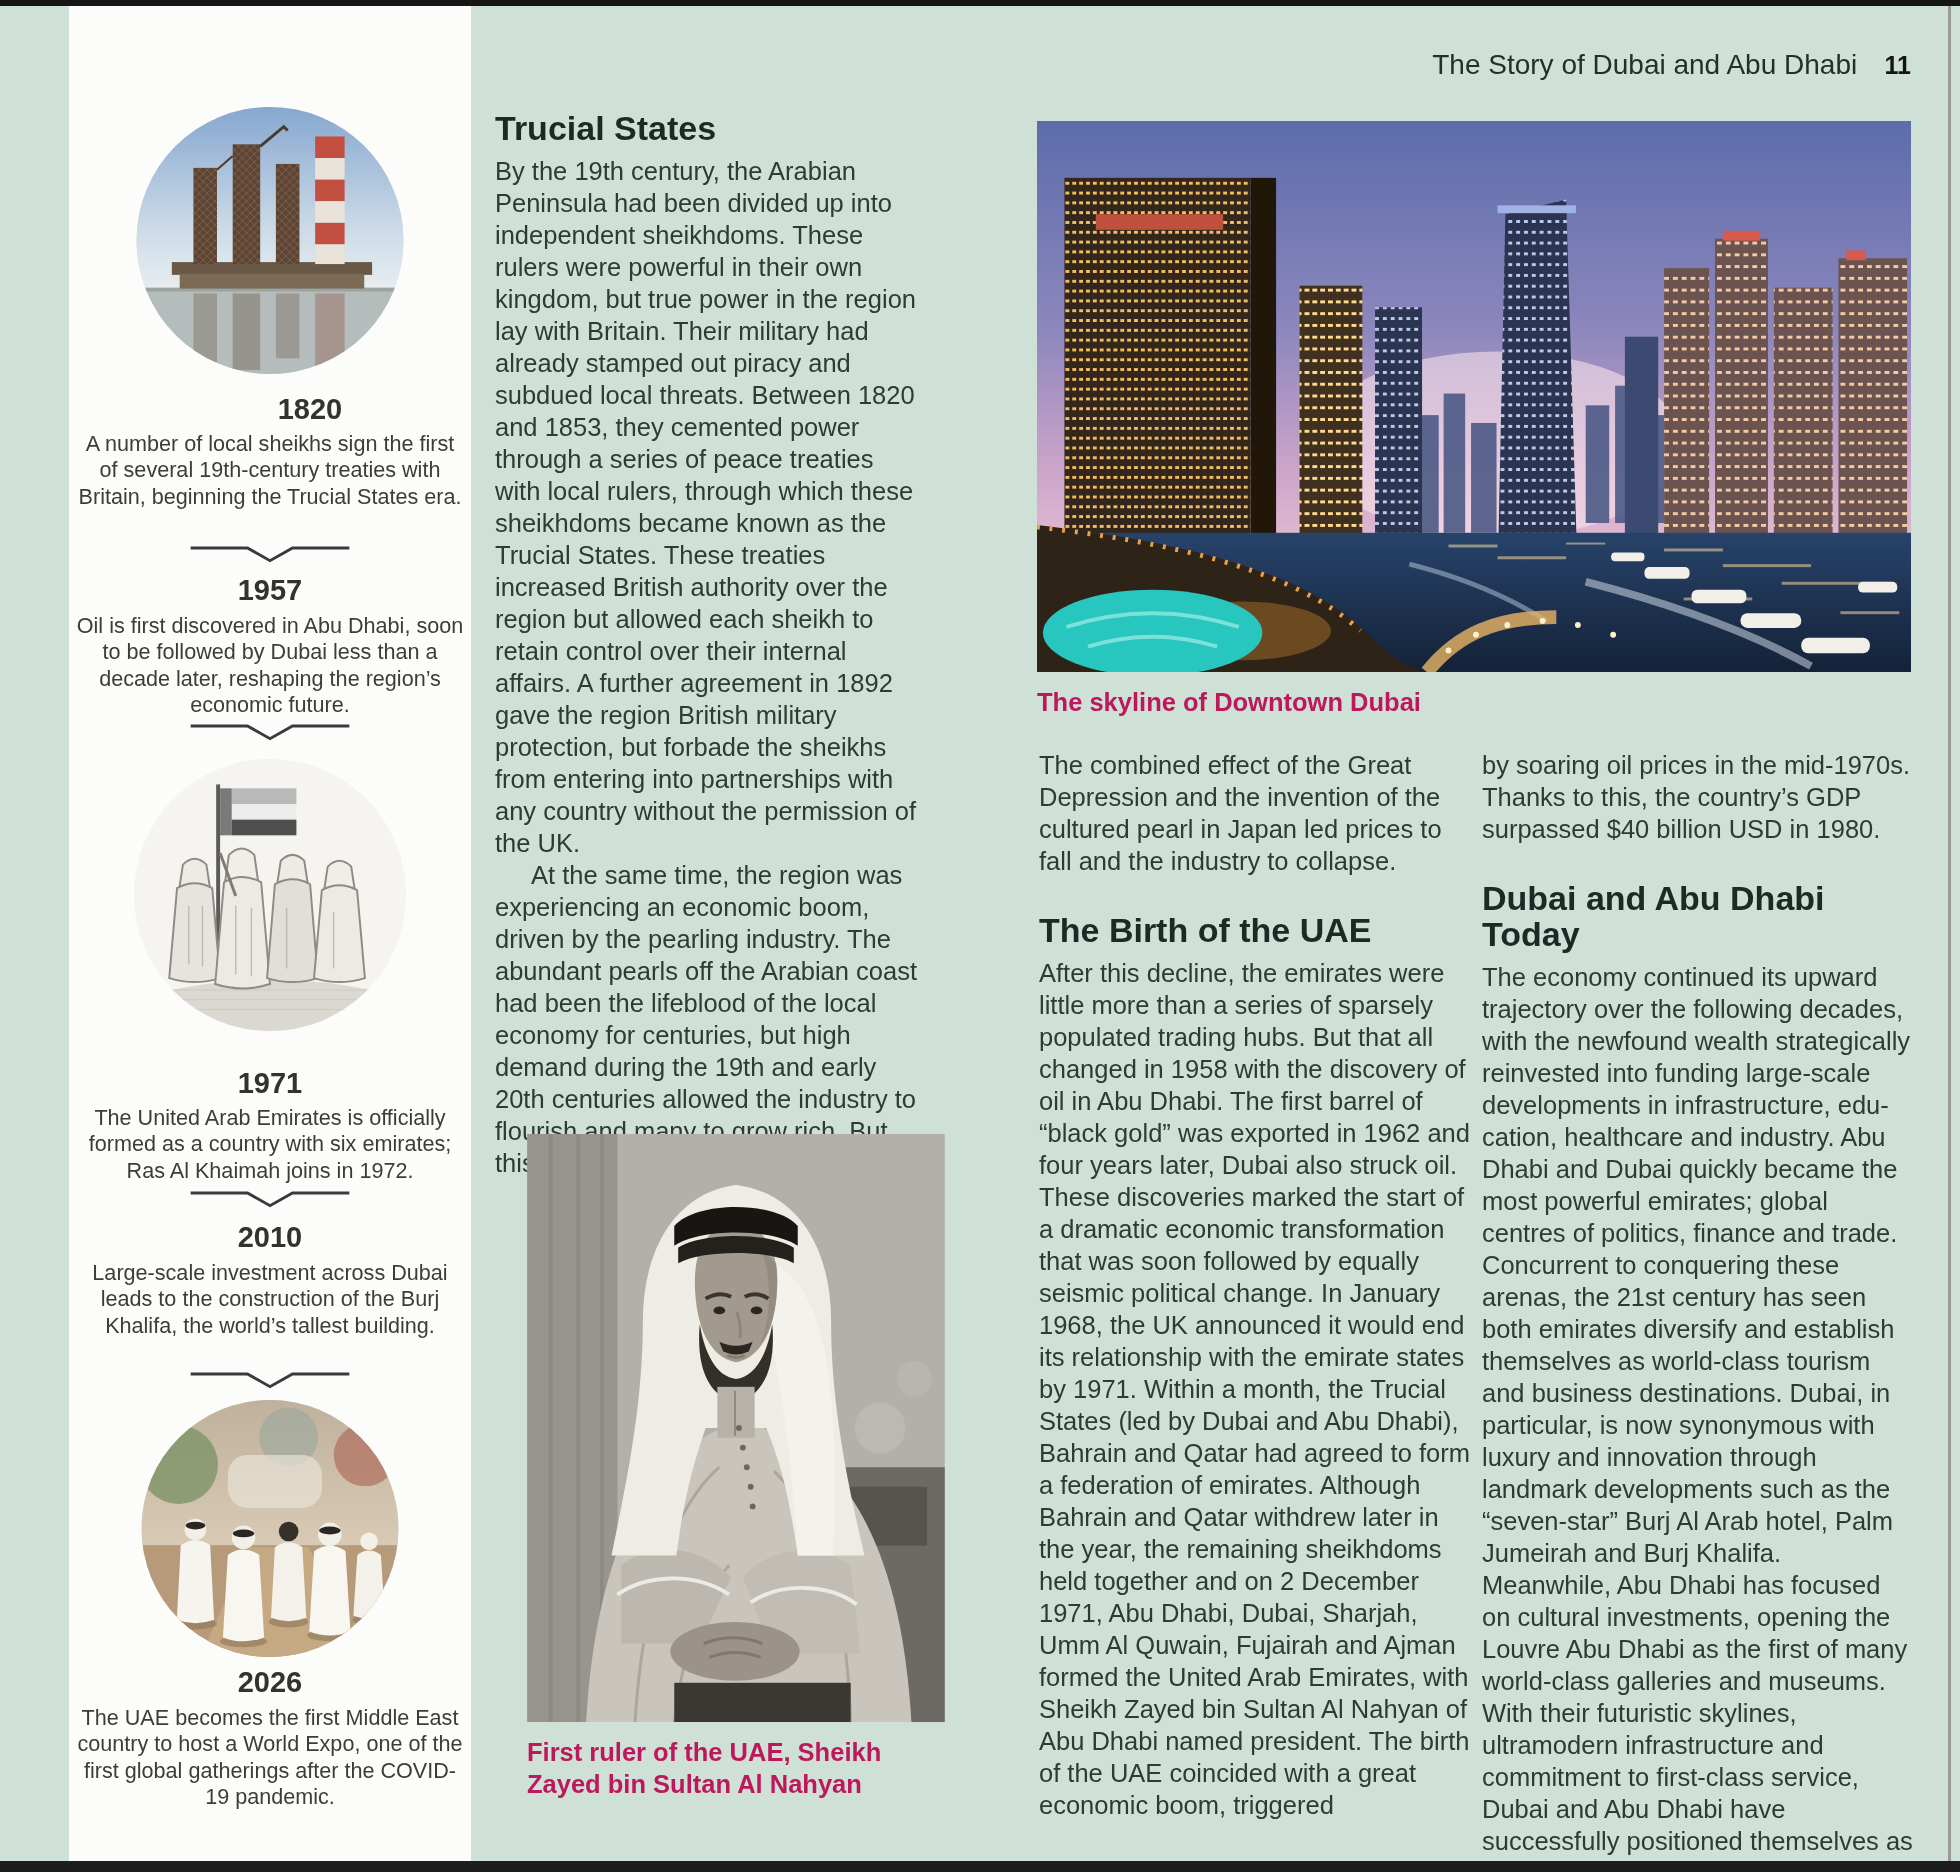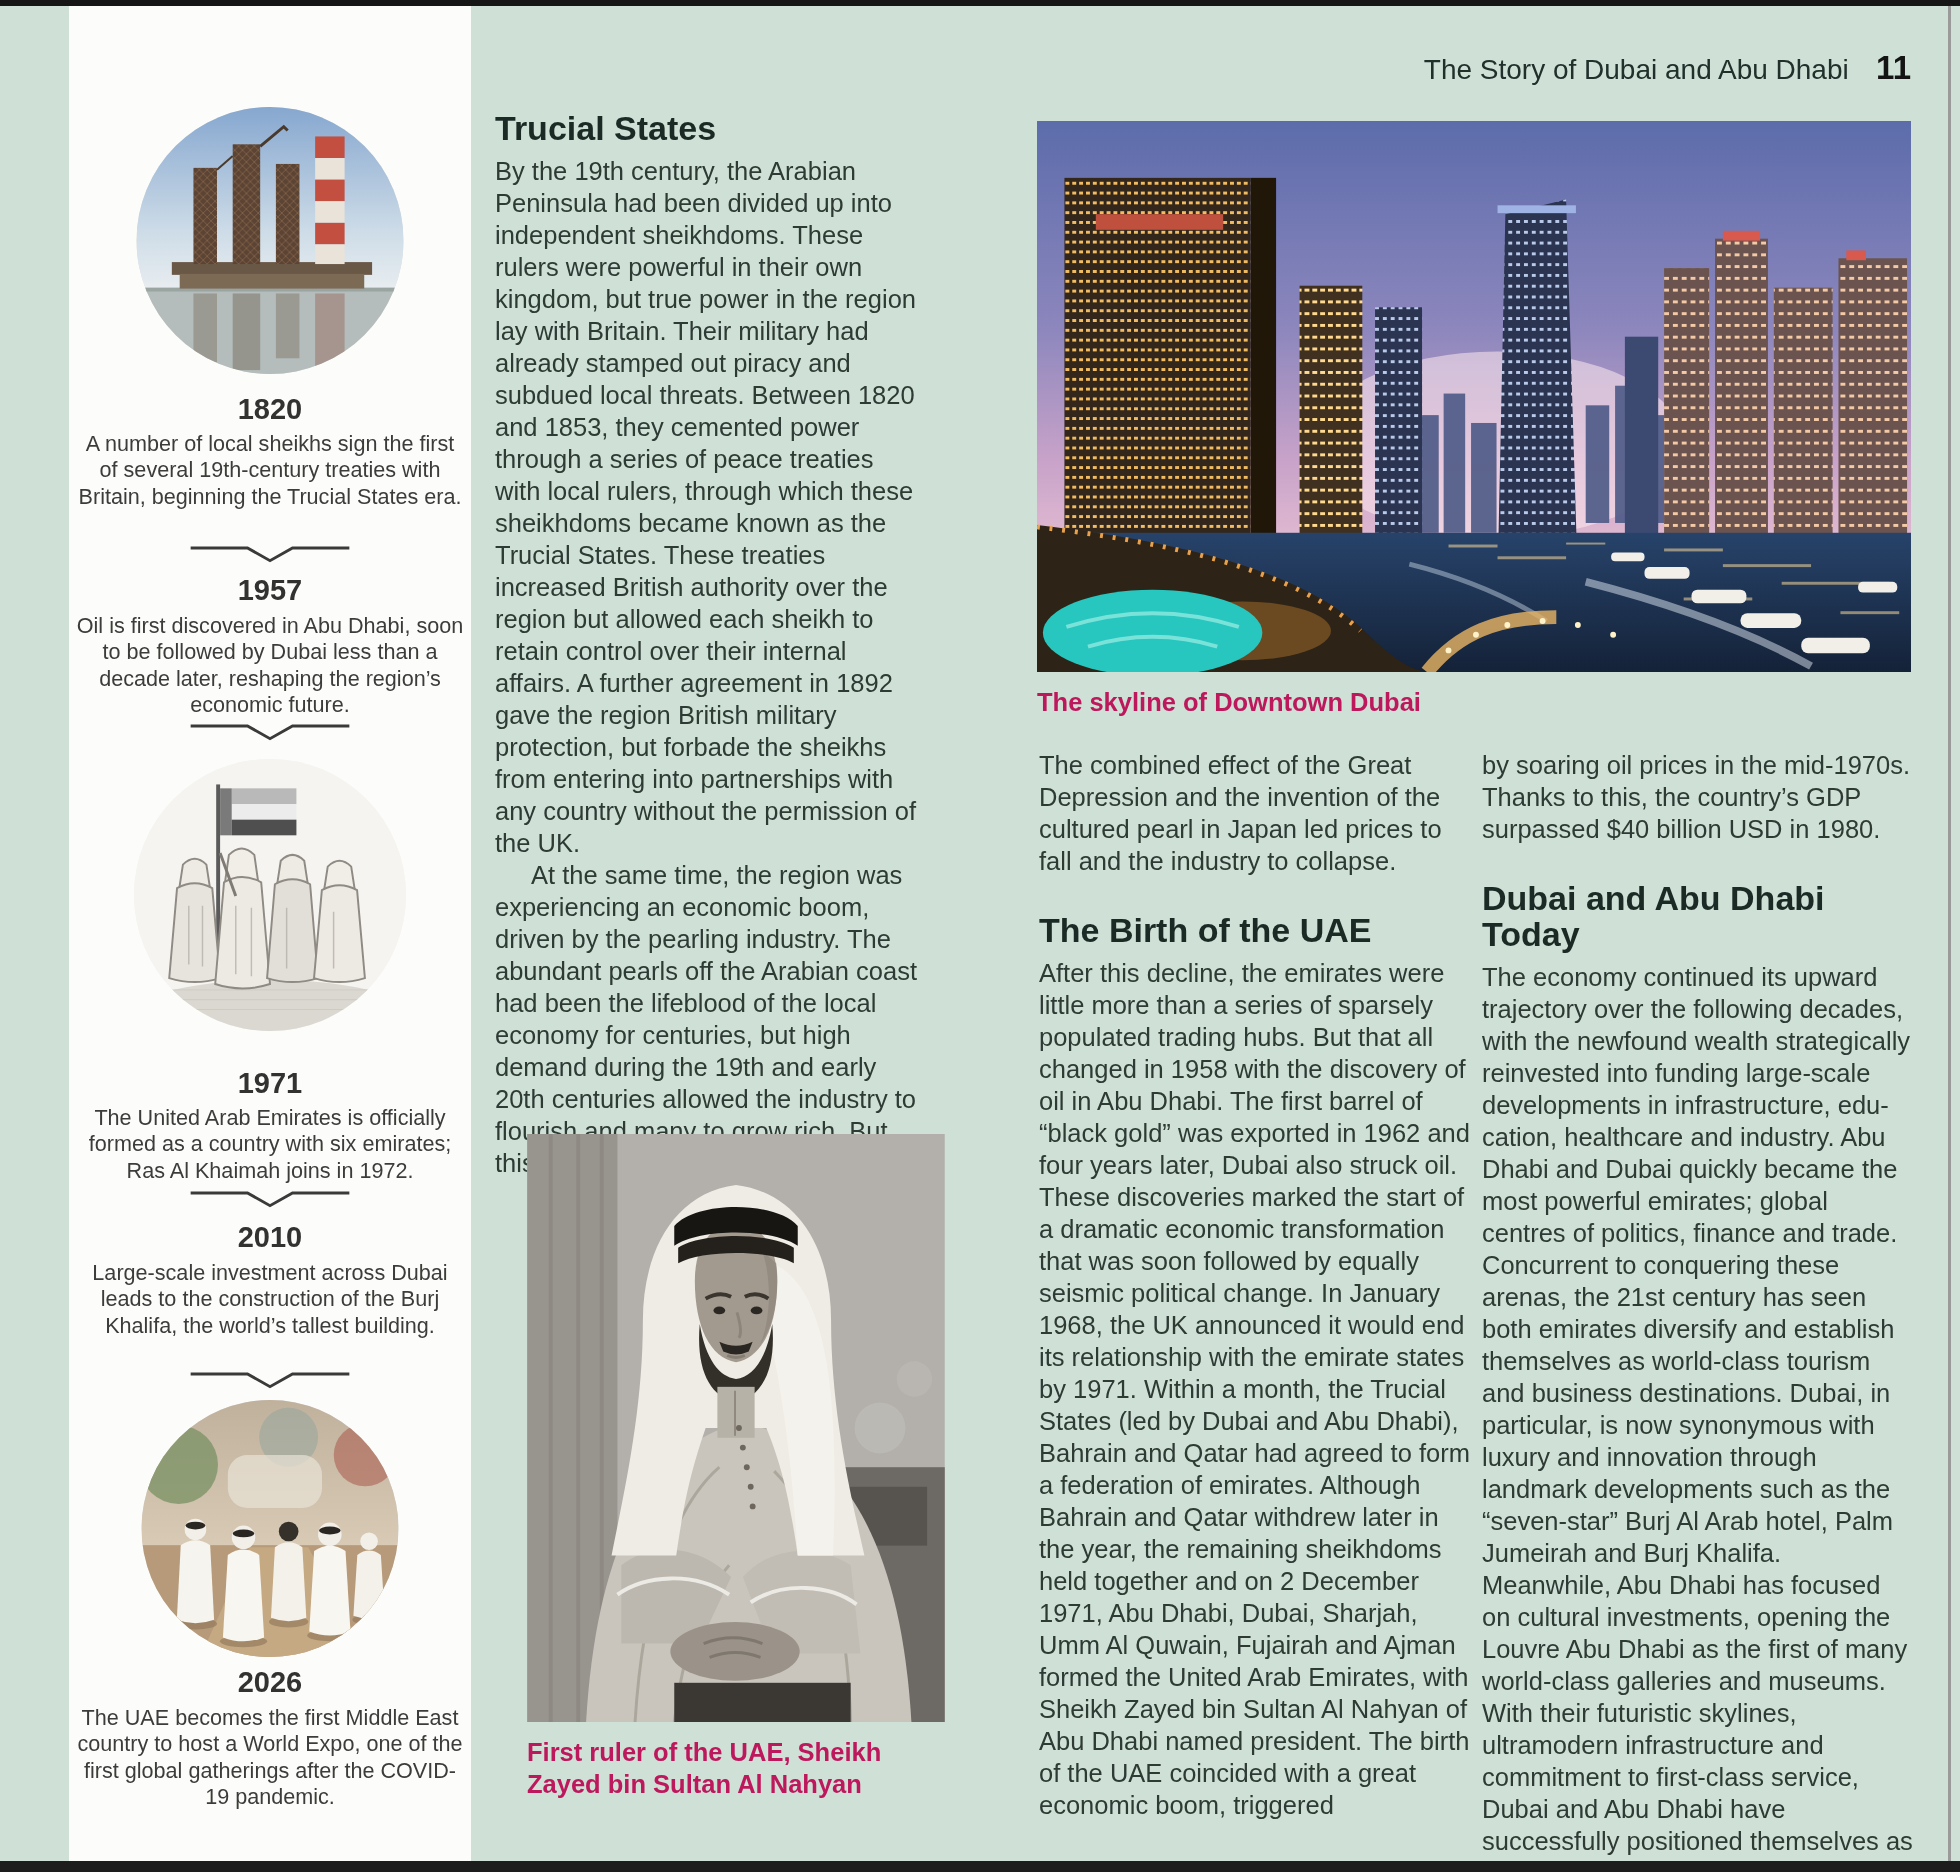--- a/index.html
+++ b/index.html
@@ -16,21 +16,21 @@
   .tl-circle svg{display:block;width:100%;height:100%;}
   .tl-year{position:absolute;left:0;width:100%;text-align:center;
            font-weight:bold;font-size:29px;color:#323230;}
   .tl-text{position:absolute;left:50%;transform:translateX(-50%);width:388px;
            text-align:center;font-size:21.6px;line-height:26.5px;color:#3c3c3a;}
   .tl-div{position:absolute;left:50%;transform:translateX(-50%);width:167px;height:19.6px;}
 
   
   .header{position:absolute;top:49px;right:49px;display:flex;align-items:baseline;gap:27.4px;}
   .header-title{font-size:28px;color:#22302c;}
-  .page-num{font-size:33px;font-weight:bold;color:#141414;}
+  .page-num{font-size:25px;font-weight:bold;color:#141414;}
 
   
   .col{position:absolute;color:#2e3a34;font-size:25.5px;line-height:32px;}
   .col p{margin:0;}
   .sec{font-size:34px;line-height:36px;font-weight:bold;color:#1b2a25;margin:0 0 8.8px 0;}
   .sec-mid{margin-top:35px;}
   .indent{text-indent:36px;}
 
   figure{margin:0;position:absolute;}
   .photo{display:block;}
@@ -77,21 +77,21 @@
           <rect x="182" y="74" width="30" height="22" fill="#c24f3f"></rect>
           <rect x="182" y="96" width="30" height="22" fill="#e9e3da"></rect>
           <rect x="182" y="118" width="30" height="22" fill="#c24f3f"></rect>
           <rect x="182" y="140" width="30" height="20" fill="#e9e3da"></rect>
         </g>
         <path d="M126,40 L150,20 L154,24" stroke="#4a3a2c" stroke-width="3" fill="none"></path>
         <path d="M82,64 L98,50" stroke="#4a3a2c" stroke-width="2" fill="none"></path>
       </svg>
     </div>
 
-    <div class="tl-year" style="top:387px;">1820</div>
+    <div class="tl-year" style="top:387px;padding-left:40px;">1820</div>
     <div class="tl-text" style="top:425px;">A number of local sheikhs sign the first of several 19th-century treaties with Britain, beginning the Trucial States era.</div>
 
     <svg class="tl-div" style="top:538px;" viewBox="0 0 170 20">
       <path d="M4,4 H62 L85,17 L108,4 H166" fill="none" stroke="#3a3a3a" stroke-width="3"></path>
     </svg>
 
     <div class="tl-year" style="top:568px;">1957</div>
     <div class="tl-text" style="top:607px;">Oil is first discovered in Abu Dhabi, soon to be followed by Dubai less than a decade later, reshaping the region’s economic future.</div>
 
     <svg class="tl-div" style="top:716px;" viewBox="0 0 170 20">

